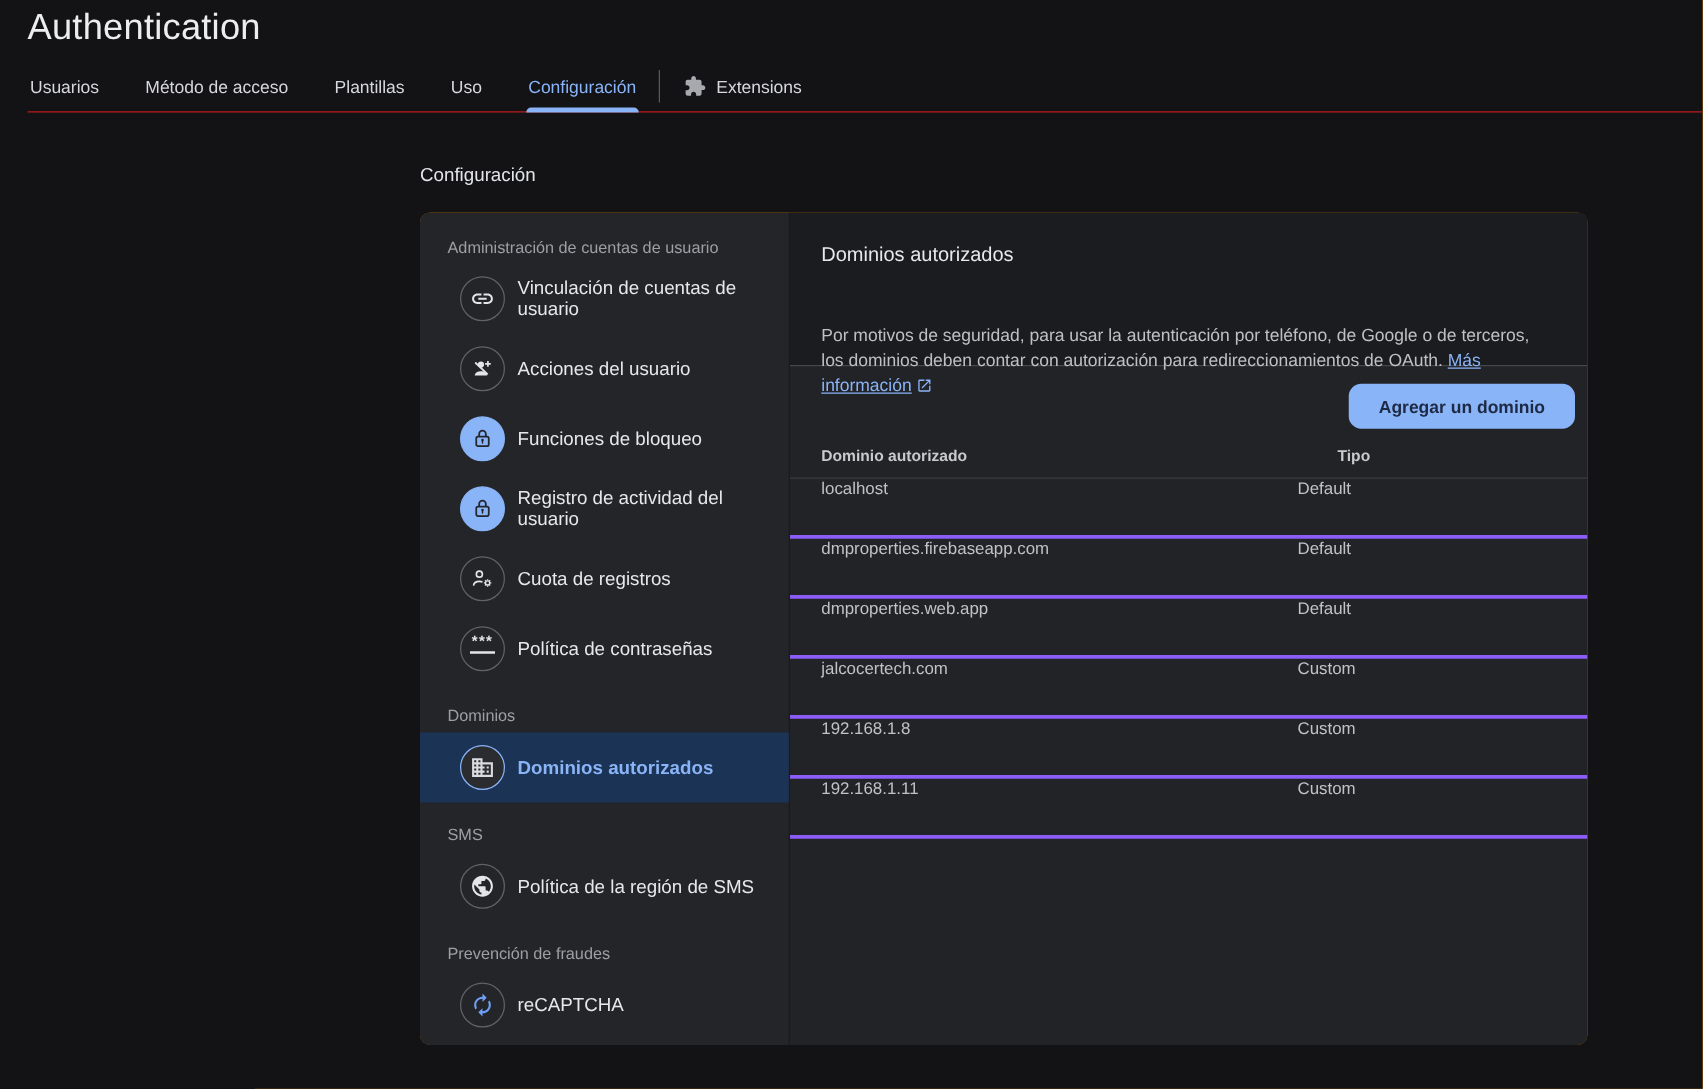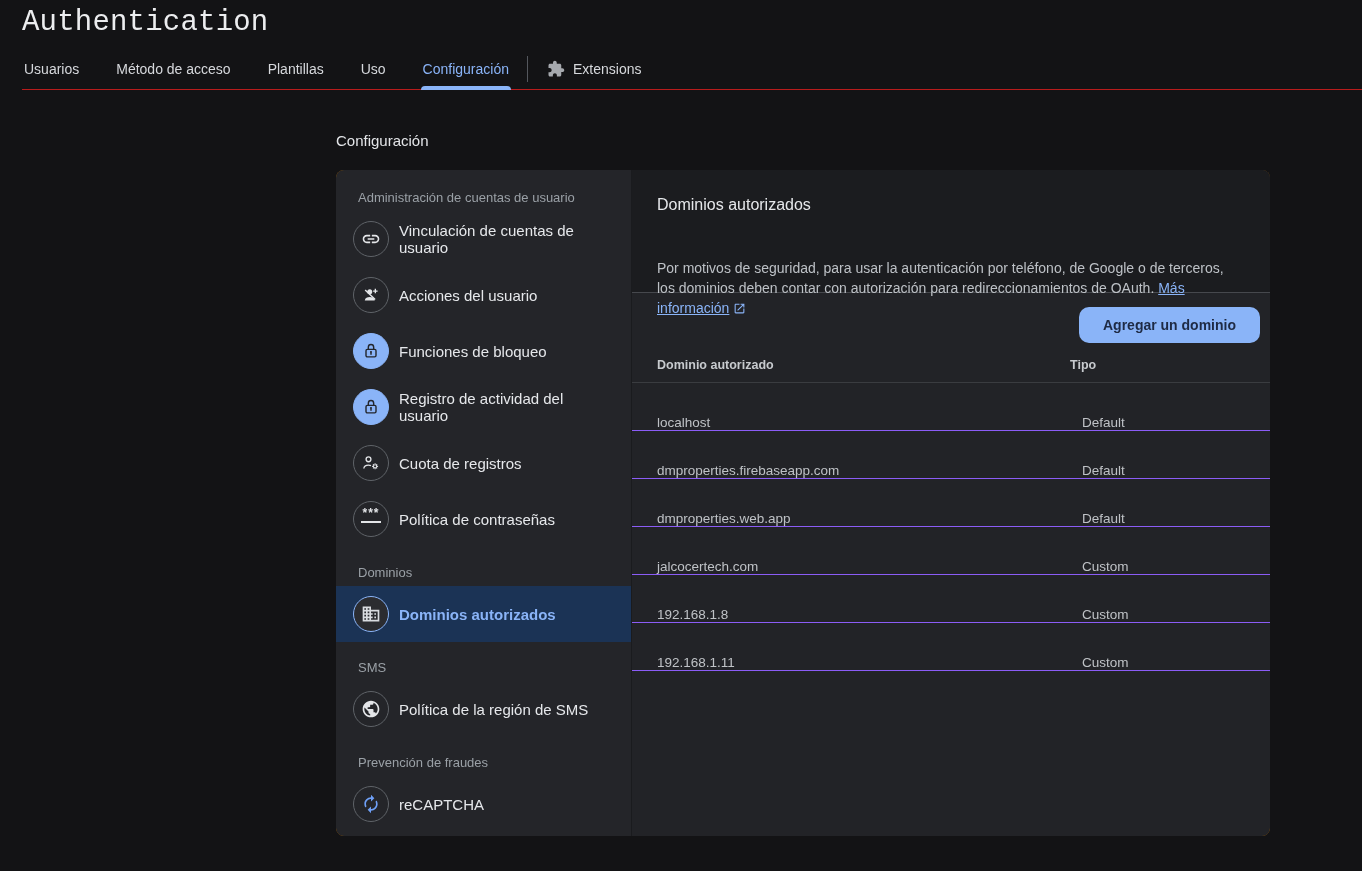--- a/index.html
+++ b/index.html
@@ -6,21 +6,21 @@
   html,body { width:1362px; height:871px; }
   body {
     background:#131315;
     font-family:"Liberation Sans", sans-serif;
     color:#E8EAED;
     overflow:hidden;
     position:relative;
   }
 
   
-  .app-header { padding:6px 0 0 22px; height:48px;font-family:Liberation Mono, monospace; }
+  .app-header { padding:6px 0 0 22px; height:48px; }
   .app-title { font-size:29px; font-weight:500; color:#ECEDEF; letter-spacing:.2px; }
 
   .tabbar-wrap { margin-left:22px; border-bottom:1px solid #b91c1c; }
   .tabs { display:flex; align-items:center; height:41px; }
   .tab {
     position:relative; height:100%; display:flex; align-items:center;
     font-size:14px; font-weight:500; color:#D6D8DC; cursor:pointer;
     margin-right:33px; padding:0 2px; white-space:nowrap;
   }
   .tab.active { color:#8AB4F8; margin-right:16px; }
@@ -41,21 +41,21 @@
   .card {
     position:absolute; left:336px; top:170px; width:934px; height:666px;
     border-radius:8px; overflow:hidden; display:flex; background:#a16207;
   }
 
   
   .sidebar { width:296px; flex:none; background:#242529; border-right:1px solid #1A1B1E; padding-top:2px; }
   .side-label { margin:18px 0 6px; padding:0 22px; font-size:13px; color:#9AA0A6; }
   .side-item {
     height:56px; display:flex; align-items:center; gap:10px;
-    padding:0 16px 0 17px; cursor:pointer;
+    padding:0 16px 0 32px; cursor:pointer;
   }
   .side-item .circle {
     width:36px; height:36px; flex:none; border-radius:50%;
     border:1px solid #5F6368; color:#E3E5E8;
     display:flex; align-items:center; justify-content:center;
   }
   .side-item .circle svg { width:20px; height:20px; }
   .side-item .item-label { font-size:15px; color:#E6E8EB; }
   .side-item.highlight .circle { background:#8AB4F8; border-color:#8AB4F8; color:#23262D; }
   .side-item.selected { background:#1B3355; }
@@ -81,21 +81,21 @@
   .toolbar { height:55px; flex:none; position:relative; }
   .add-btn {
     position:absolute; right:10px; top:14px; height:36px;
     background:#8AB4F8; color:#1E2A44; font-size:14px; font-weight:700;
     border:none; border-radius:10px; padding:0 24px; cursor:pointer;
     font-family:"Liberation Sans", sans-serif;
   }
 
   .thead { height:35px; flex:none; display:flex; align-items:center; border-bottom:1px solid #3A3C40;gap:32px; }
   .th { font-size:12.5px; font-weight:700; color:#C7CACE; }
-  .trow { height:48px; flex:none; display:flex; align-items:flex-end; border-bottom:1px solid #8b5cf6;gap:44px; }
+  .trow { height:48px; flex:none; display:flex; align-items:flex-start; border-bottom:3px solid #8b5cf6; }
   .td { font-size:13.5px; color:#BFC2C6; }
   .col-domain { width:406px; padding-left:25px; }
   .col-type { flex:1; }
 </style>
 </head>
 <body>
 
 <div class="app-header">
   <div class="app-title">Authentication</div>
 </div>

